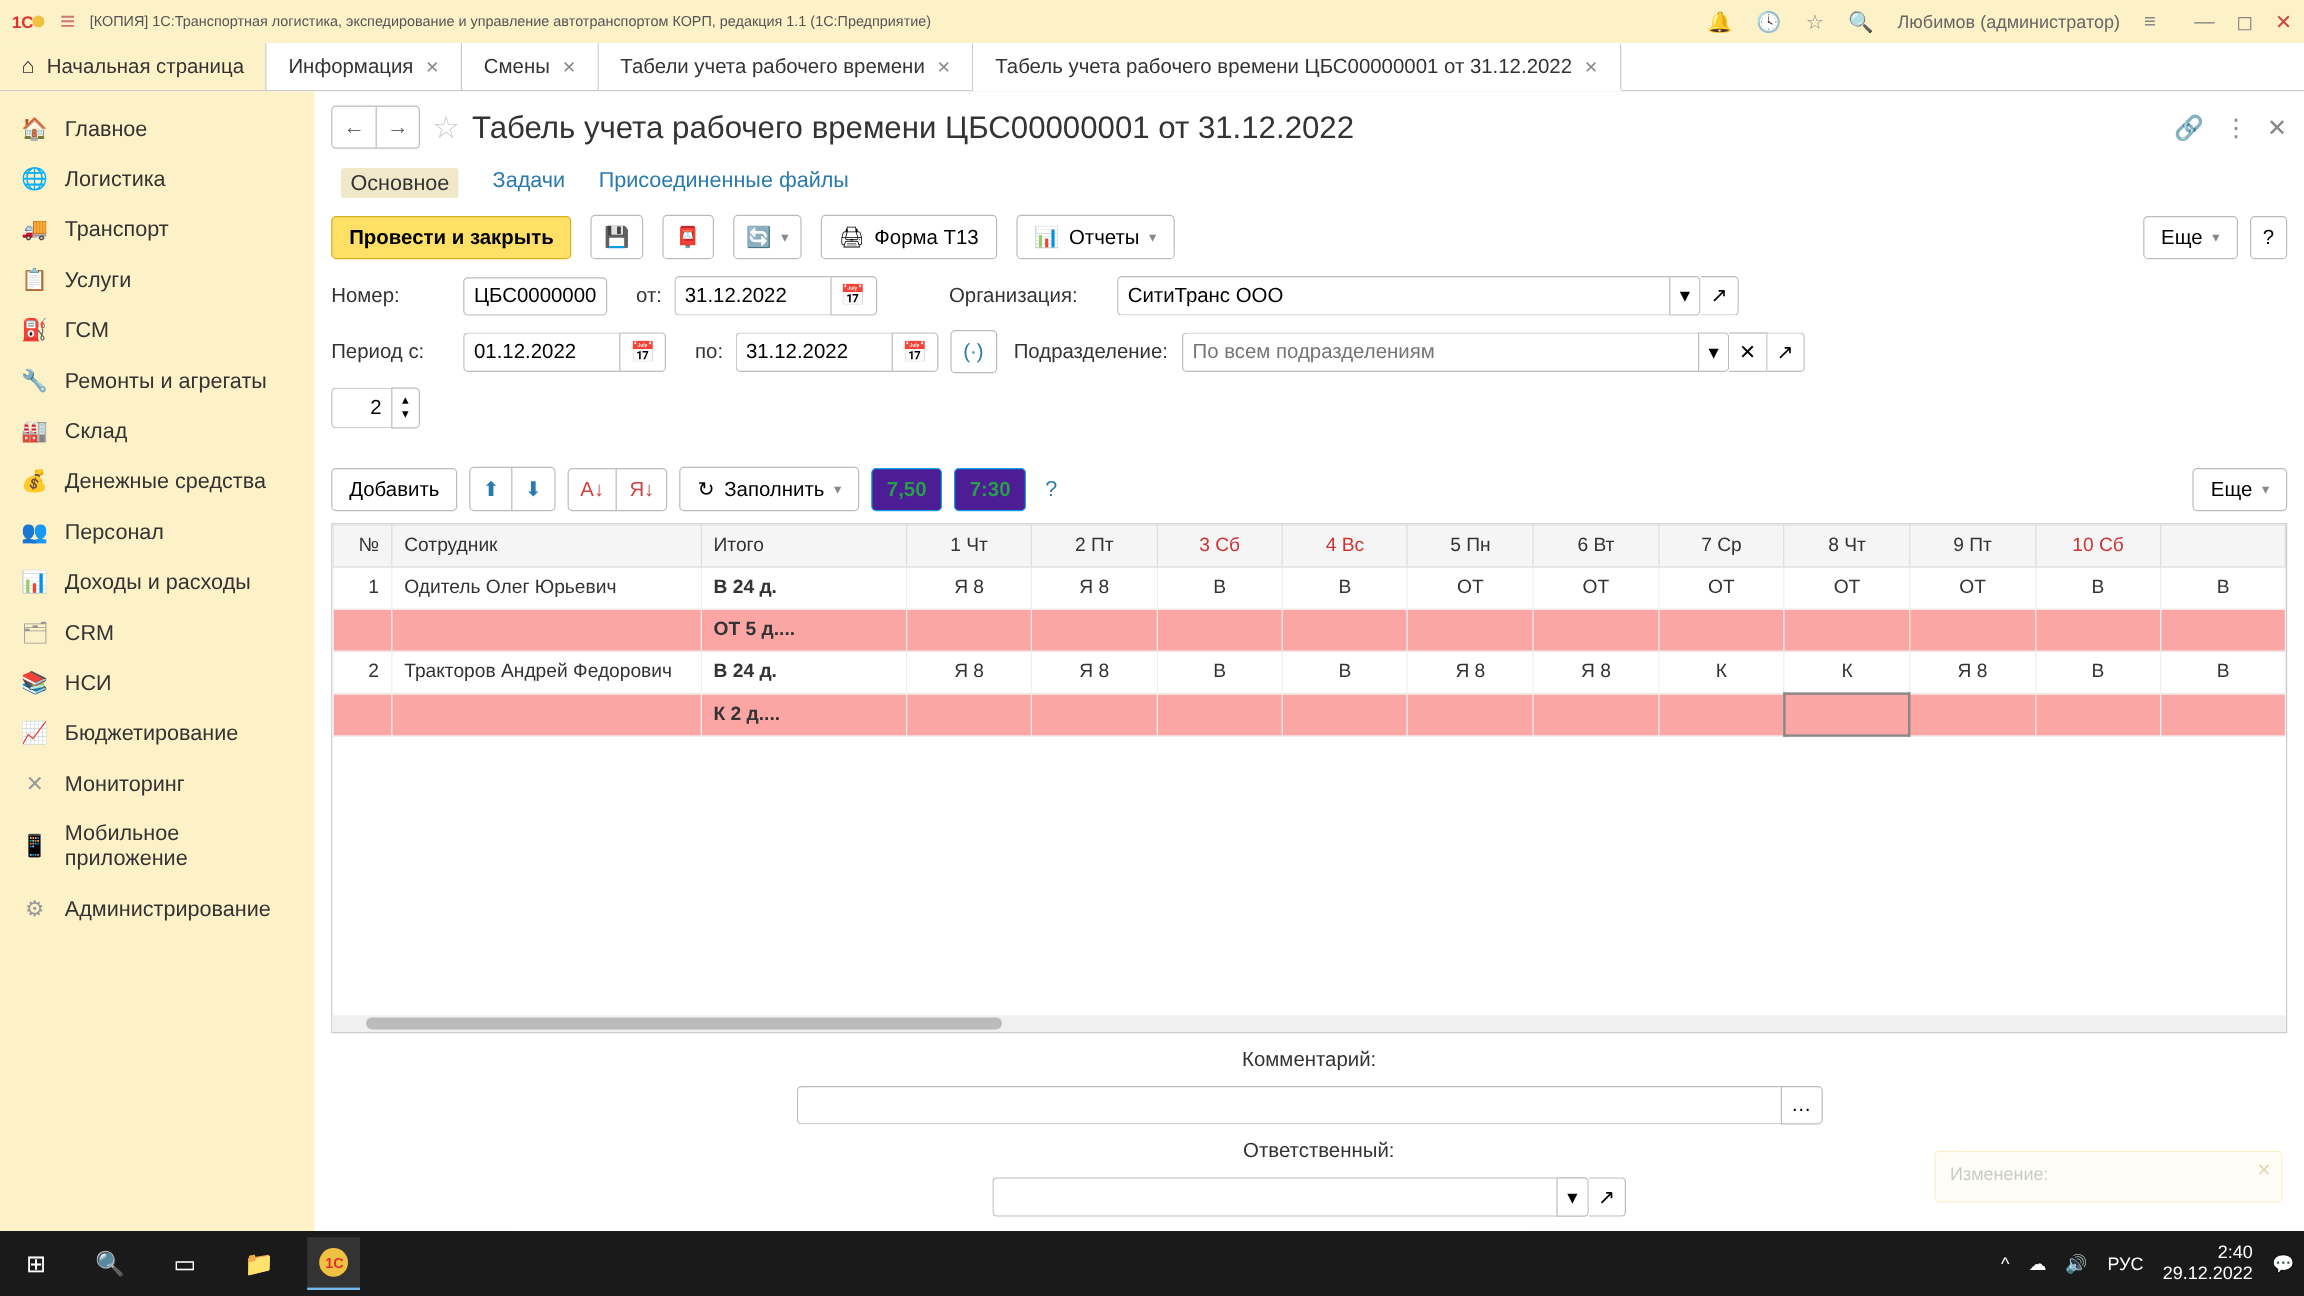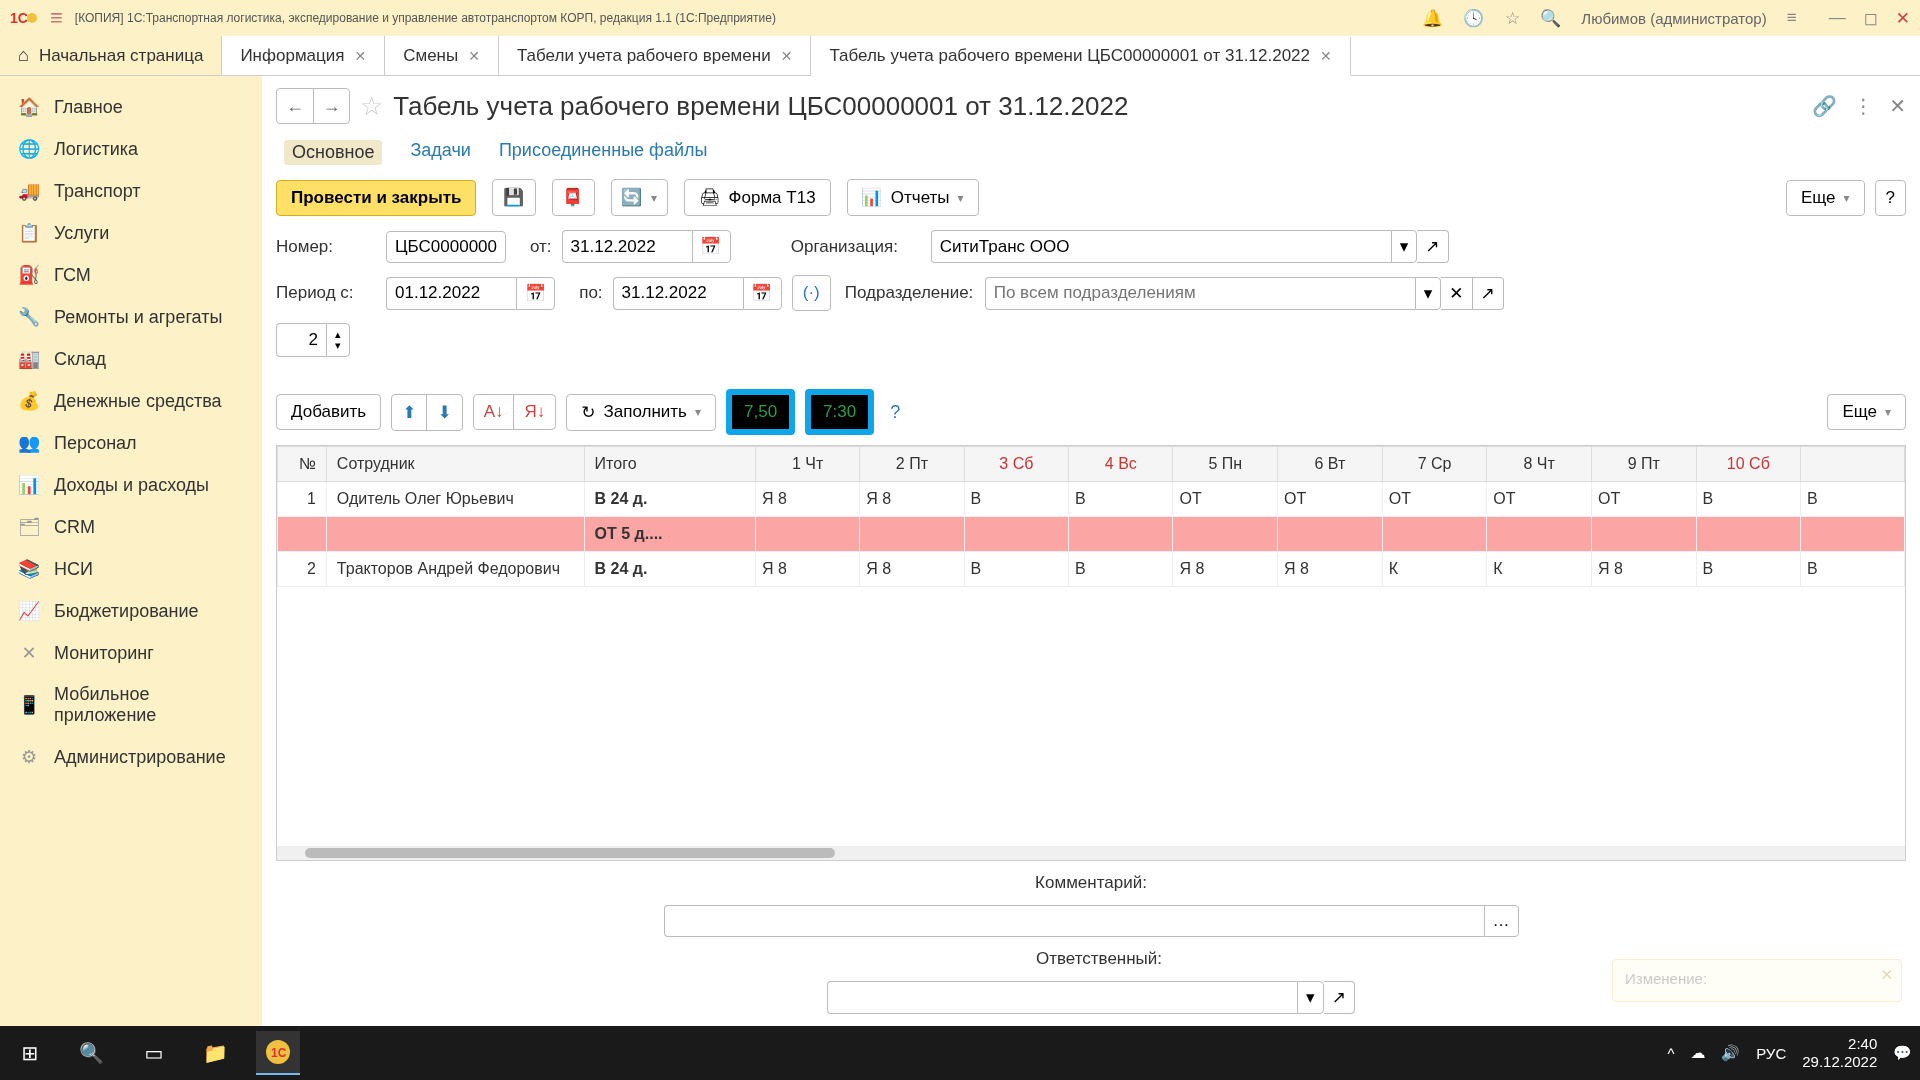--- a/index.html
+++ b/index.html
@@ -68,31 +68,31 @@
 .org-input { width: 460px; }
 .dept-input { width: 430px; color: #aaa; }
 .num-input { width: 120px; }
 .spinner { width: 50px; text-align: right; }
 
 
 .grid-toolbar { display: flex; gap: 10px; align-items: center; margin-bottom: 0; }
 .btn-pair { display: flex; border: 1px solid #bbb; border-radius: 4px; }
 .btn-pair .half { padding: 7px 10px; cursor: pointer; }
 .btn-pair .half + .half { border-left: 1px solid #bbb; }
-.val-box { border: 6px solid #0ea5e9; border-radius: 4px; padding: 7px 12px; color: #2a9d4a; background: #000000; }
+.val-box { border: 1px solid #0ea5e9; border-radius: 4px; padding: 7px 12px; color: #2a9d4a; background: #4c1d95; font-weight: bold; }
 .help { color: #2a7ab0; font-size: 18px; cursor: pointer; margin-left: 6px; }
 
 
 .grid-wrap { border: 1px solid #ccc; margin-top: 10px; flex: 1; overflow: hidden; position: relative; }
 .grid { width: 100%; border-collapse: collapse; font-size: 16px; }
 .grid th { background: #f5f5f5; border: 1px solid #ddd; padding: 8px 6px; font-weight: normal; color: #333; text-align: center; }
 .grid th.left { text-align: left; padding-left: 10px; }
 .grid th.right { text-align: right; padding-right: 10px; }
 .grid th.weekend { color: #cc3333; }
-.grid td { border: 1px solid #eee; padding: 8px 6px; color: #333; }
+.grid td { border: 1px solid #eee; padding: 8px 6px; text-align: center; color: #333; }
 .grid td.right { text-align: right; padding-right: 10px; }
 .grid td.left { text-align: left; padding-left: 10px; }
 .grid td.bold { font-weight: bold; }
 .grid tr.sub td { background: #fca5a5; }
 .grid td.selected { background: #ddd; border: 2px solid #888; }
 .col-num { width: 50px; }
 .col-emp { width: 270px; }
 .col-total { width: 180px; }
 .col-day { width: 110px; }
 
@@ -403,20 +403,36 @@
             <td>В</td>
             <td>В</td>
             <td>Я 8</td>
             <td>Я 8</td>
             <td>К</td>
             <td>К</td>
             <td>Я 8</td>
             <td>В</td>
             <td>В</td>
           </tr>
+          <tr class="sub">
+            <td></td>
+              <td></td>
+            <td class="left bold">К 2 д....</td>
+            <td></td>
+              <td></td>
+              <td></td>
+              <td></td>
+              <td></td>
+              <td></td>
+              <td></td>
+            <td class="selected"></td>
+            <td></td>
+              <td></td>
+              <td></td>
+          </tr>
         </tbody>
       </table>
       <div class="hscroll">
         <div class="hscroll-thumb"></div>
       </div>
     </div>
 
     <div class="footer-form">
       <span class="form-label">Комментарий:</span>
       <div class="input-group" style="flex:0 0 auto">

